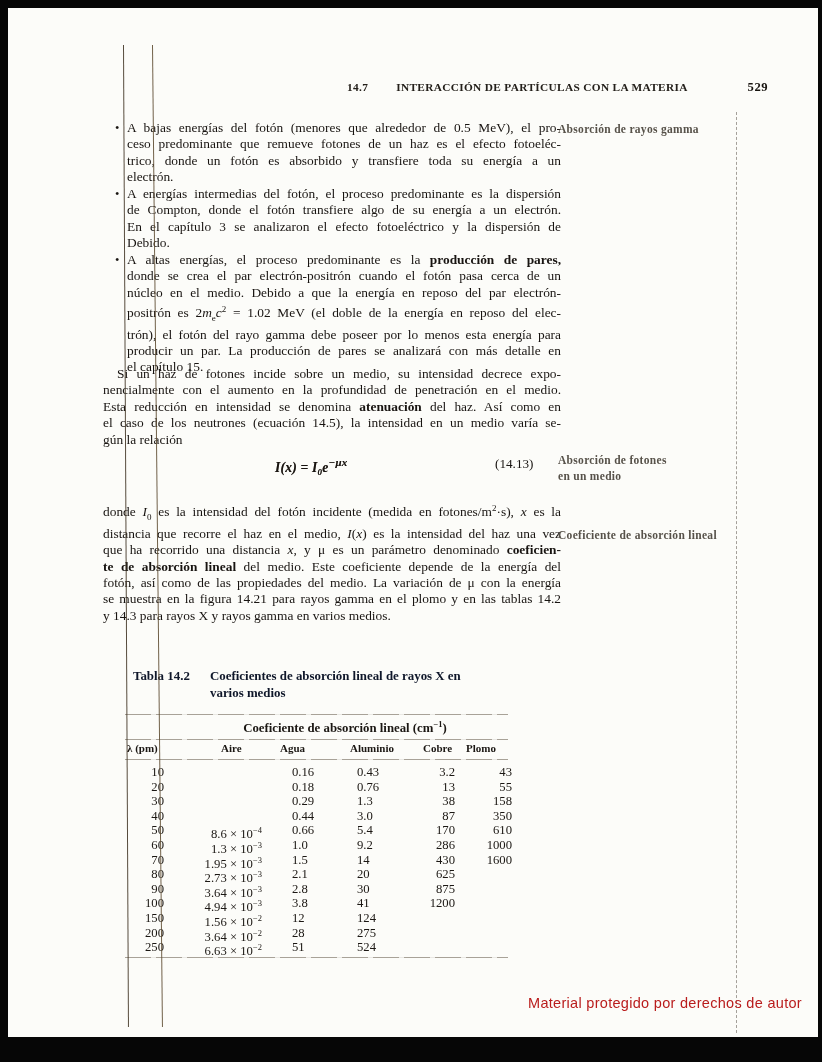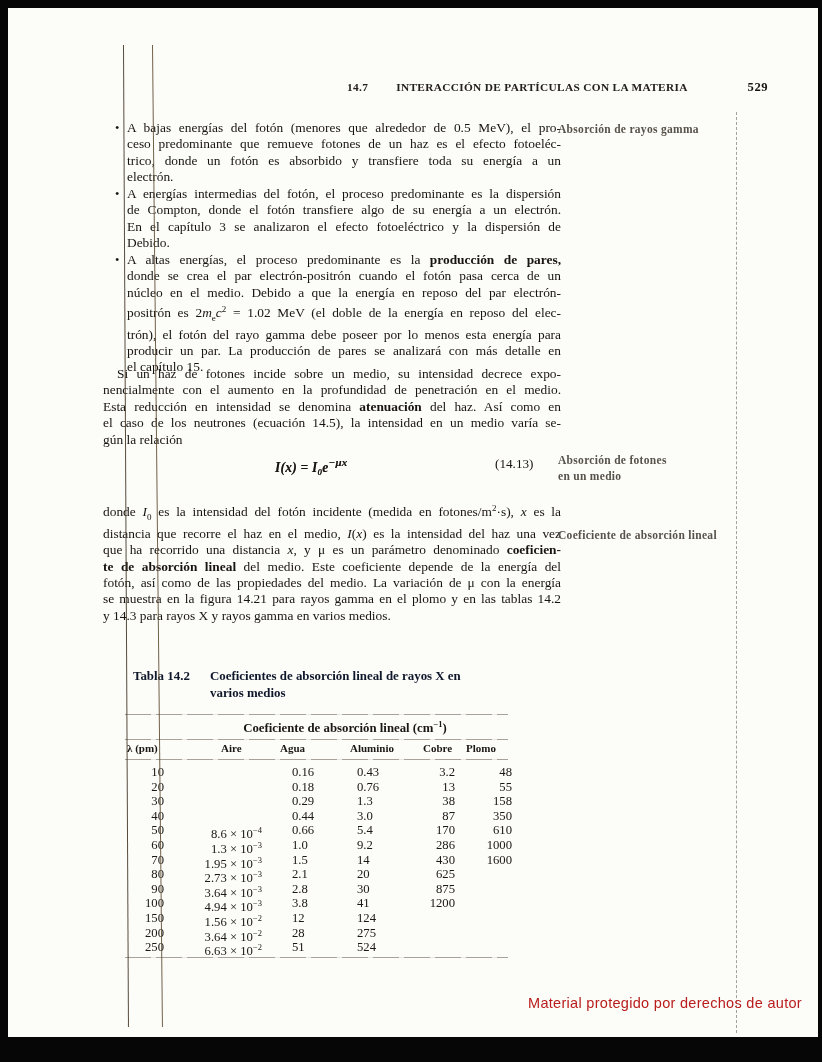--- a/index.html
+++ b/index.html
@@ -193,21 +193,21 @@
         <span class="ch5">Plomo</span>
       </div>
     <div class="rule r3"></div>
     <div class="tbody" id="tbody">
         <div class="trow">
           <div class="cell col0">10</div>
           <div class="cell col1"></div>
           <div class="cell col2">0.16</div>
           <div class="cell col3">0.43</div>
           <div class="cell col4">3.2</div>
-          <div class="cell col5">48</div>
+          <div class="cell col5">43</div>
         </div>
         <div class="trow">
           <div class="cell col0">20</div>
           <div class="cell col1"></div>
           <div class="cell col2">0.18</div>
           <div class="cell col3">0.76</div>
           <div class="cell col4">13</div>
           <div class="cell col5">55</div>
         </div>
         <div class="trow">

